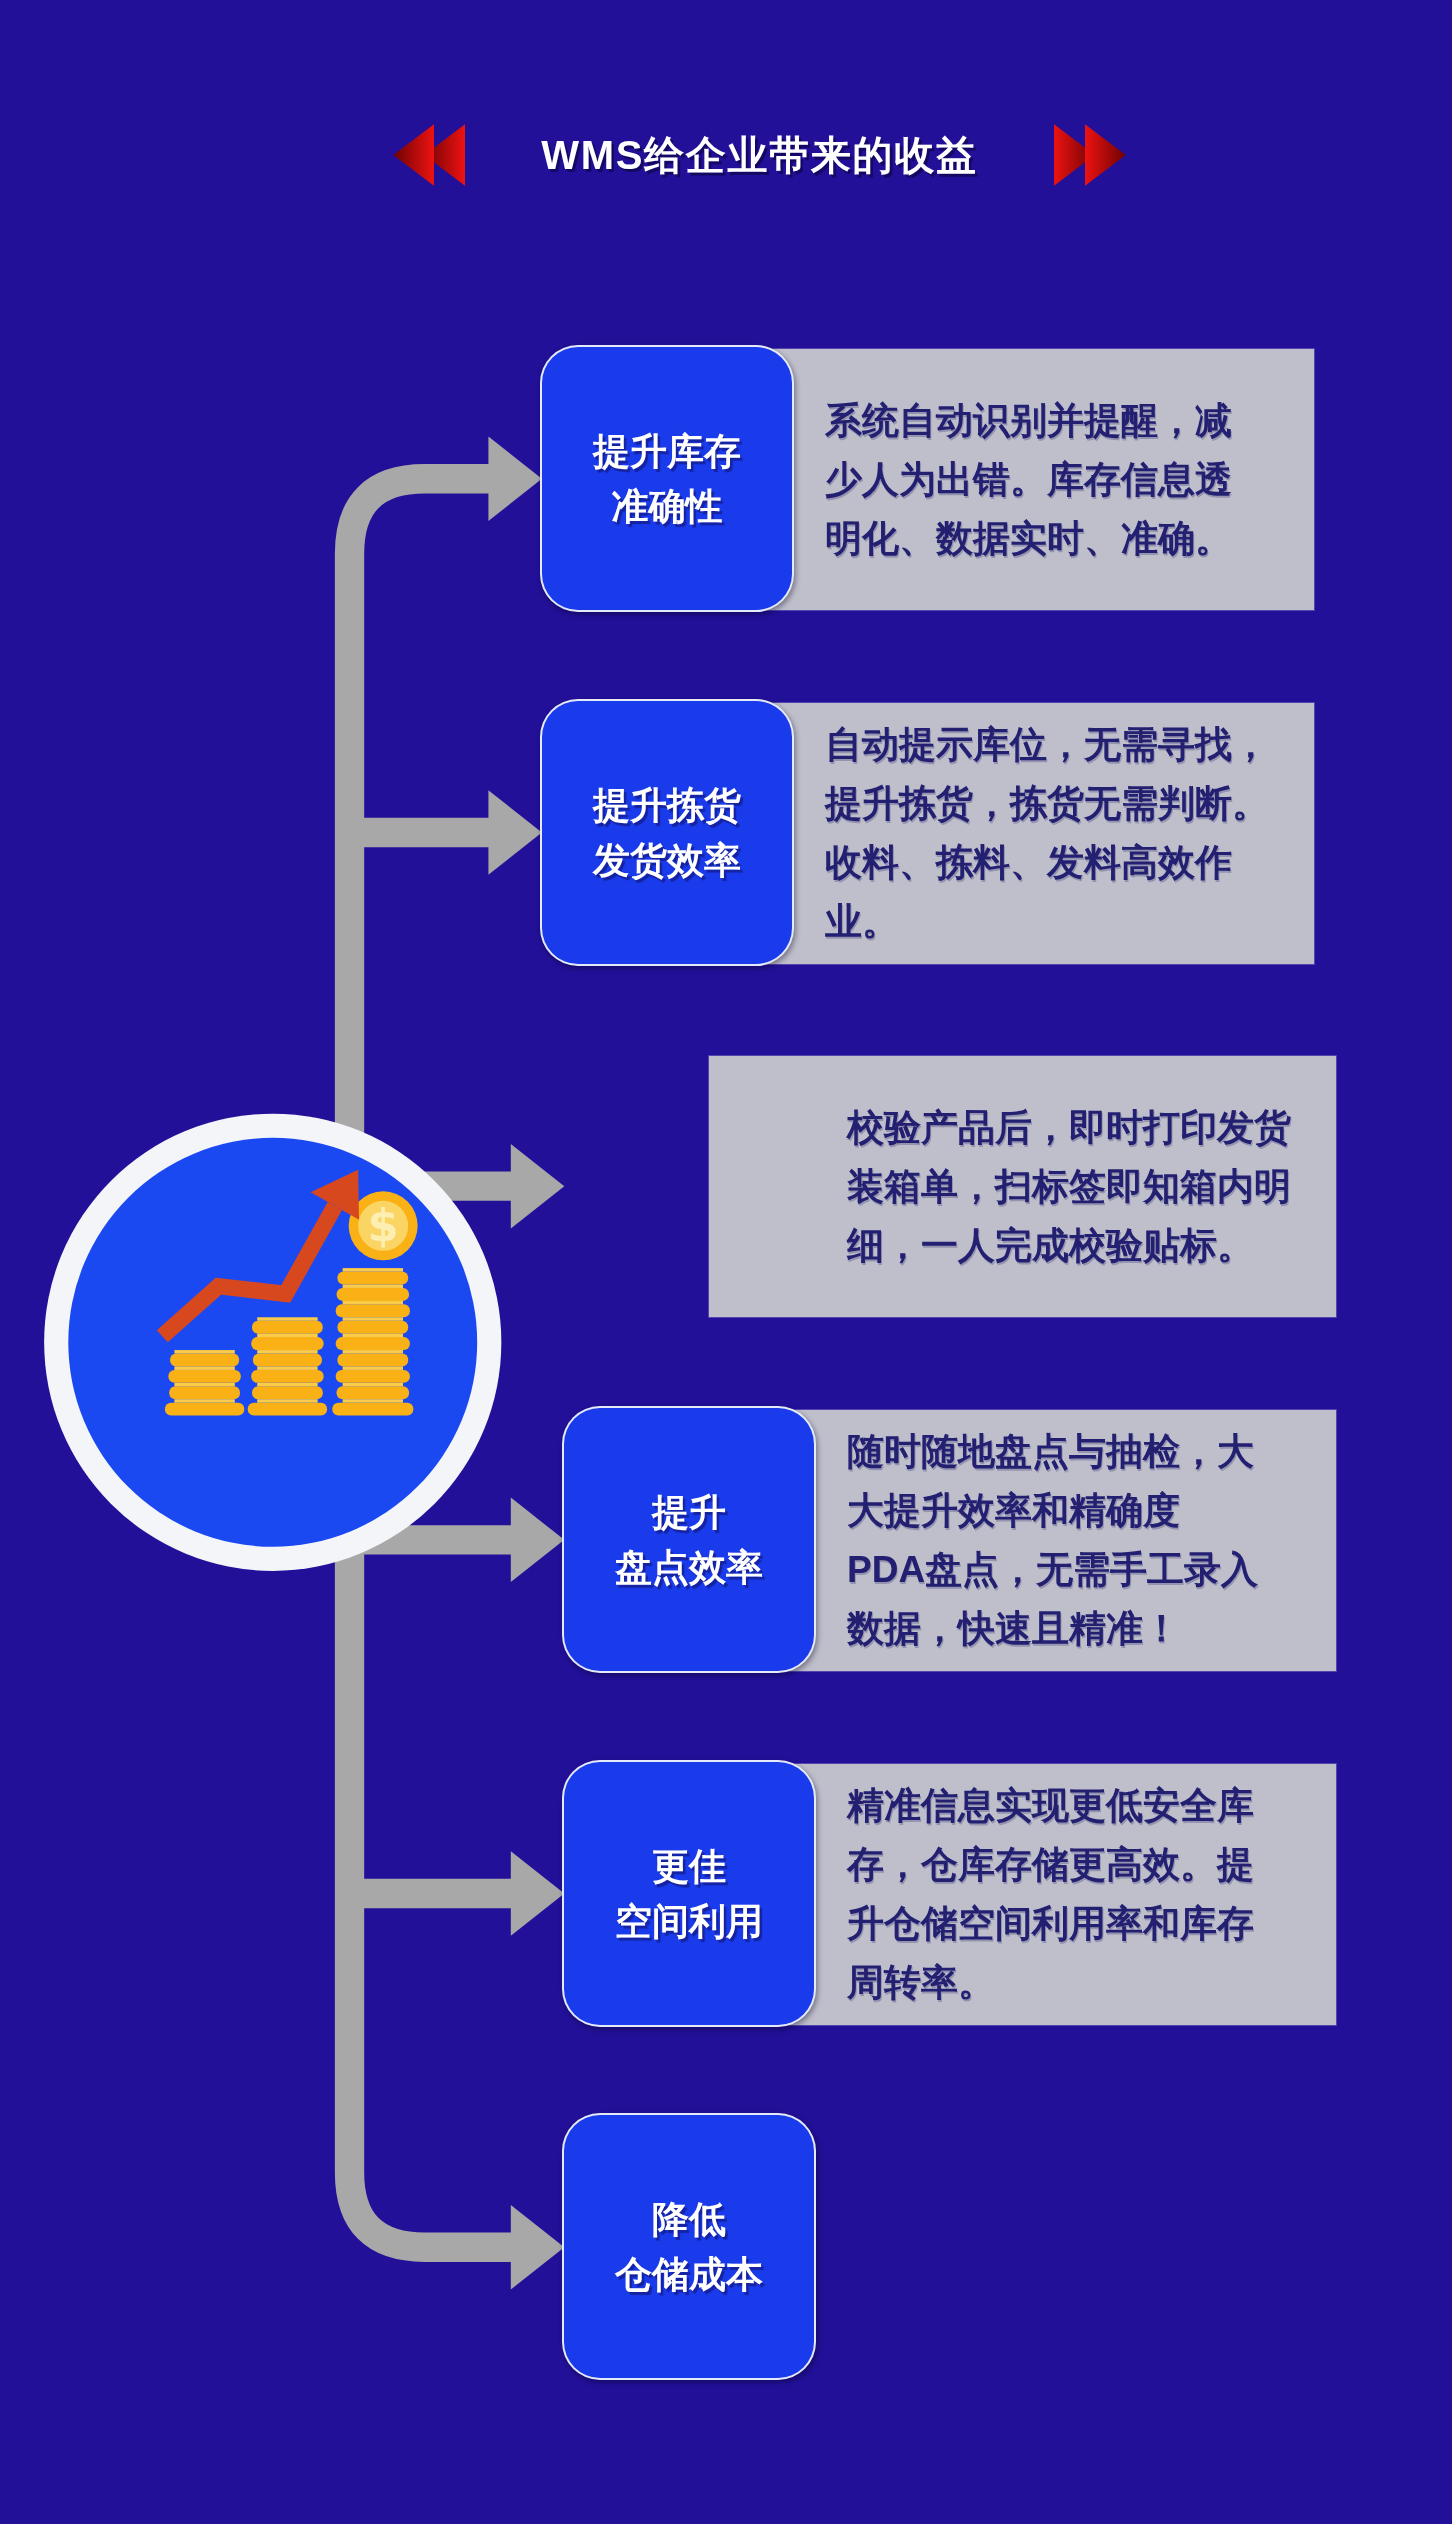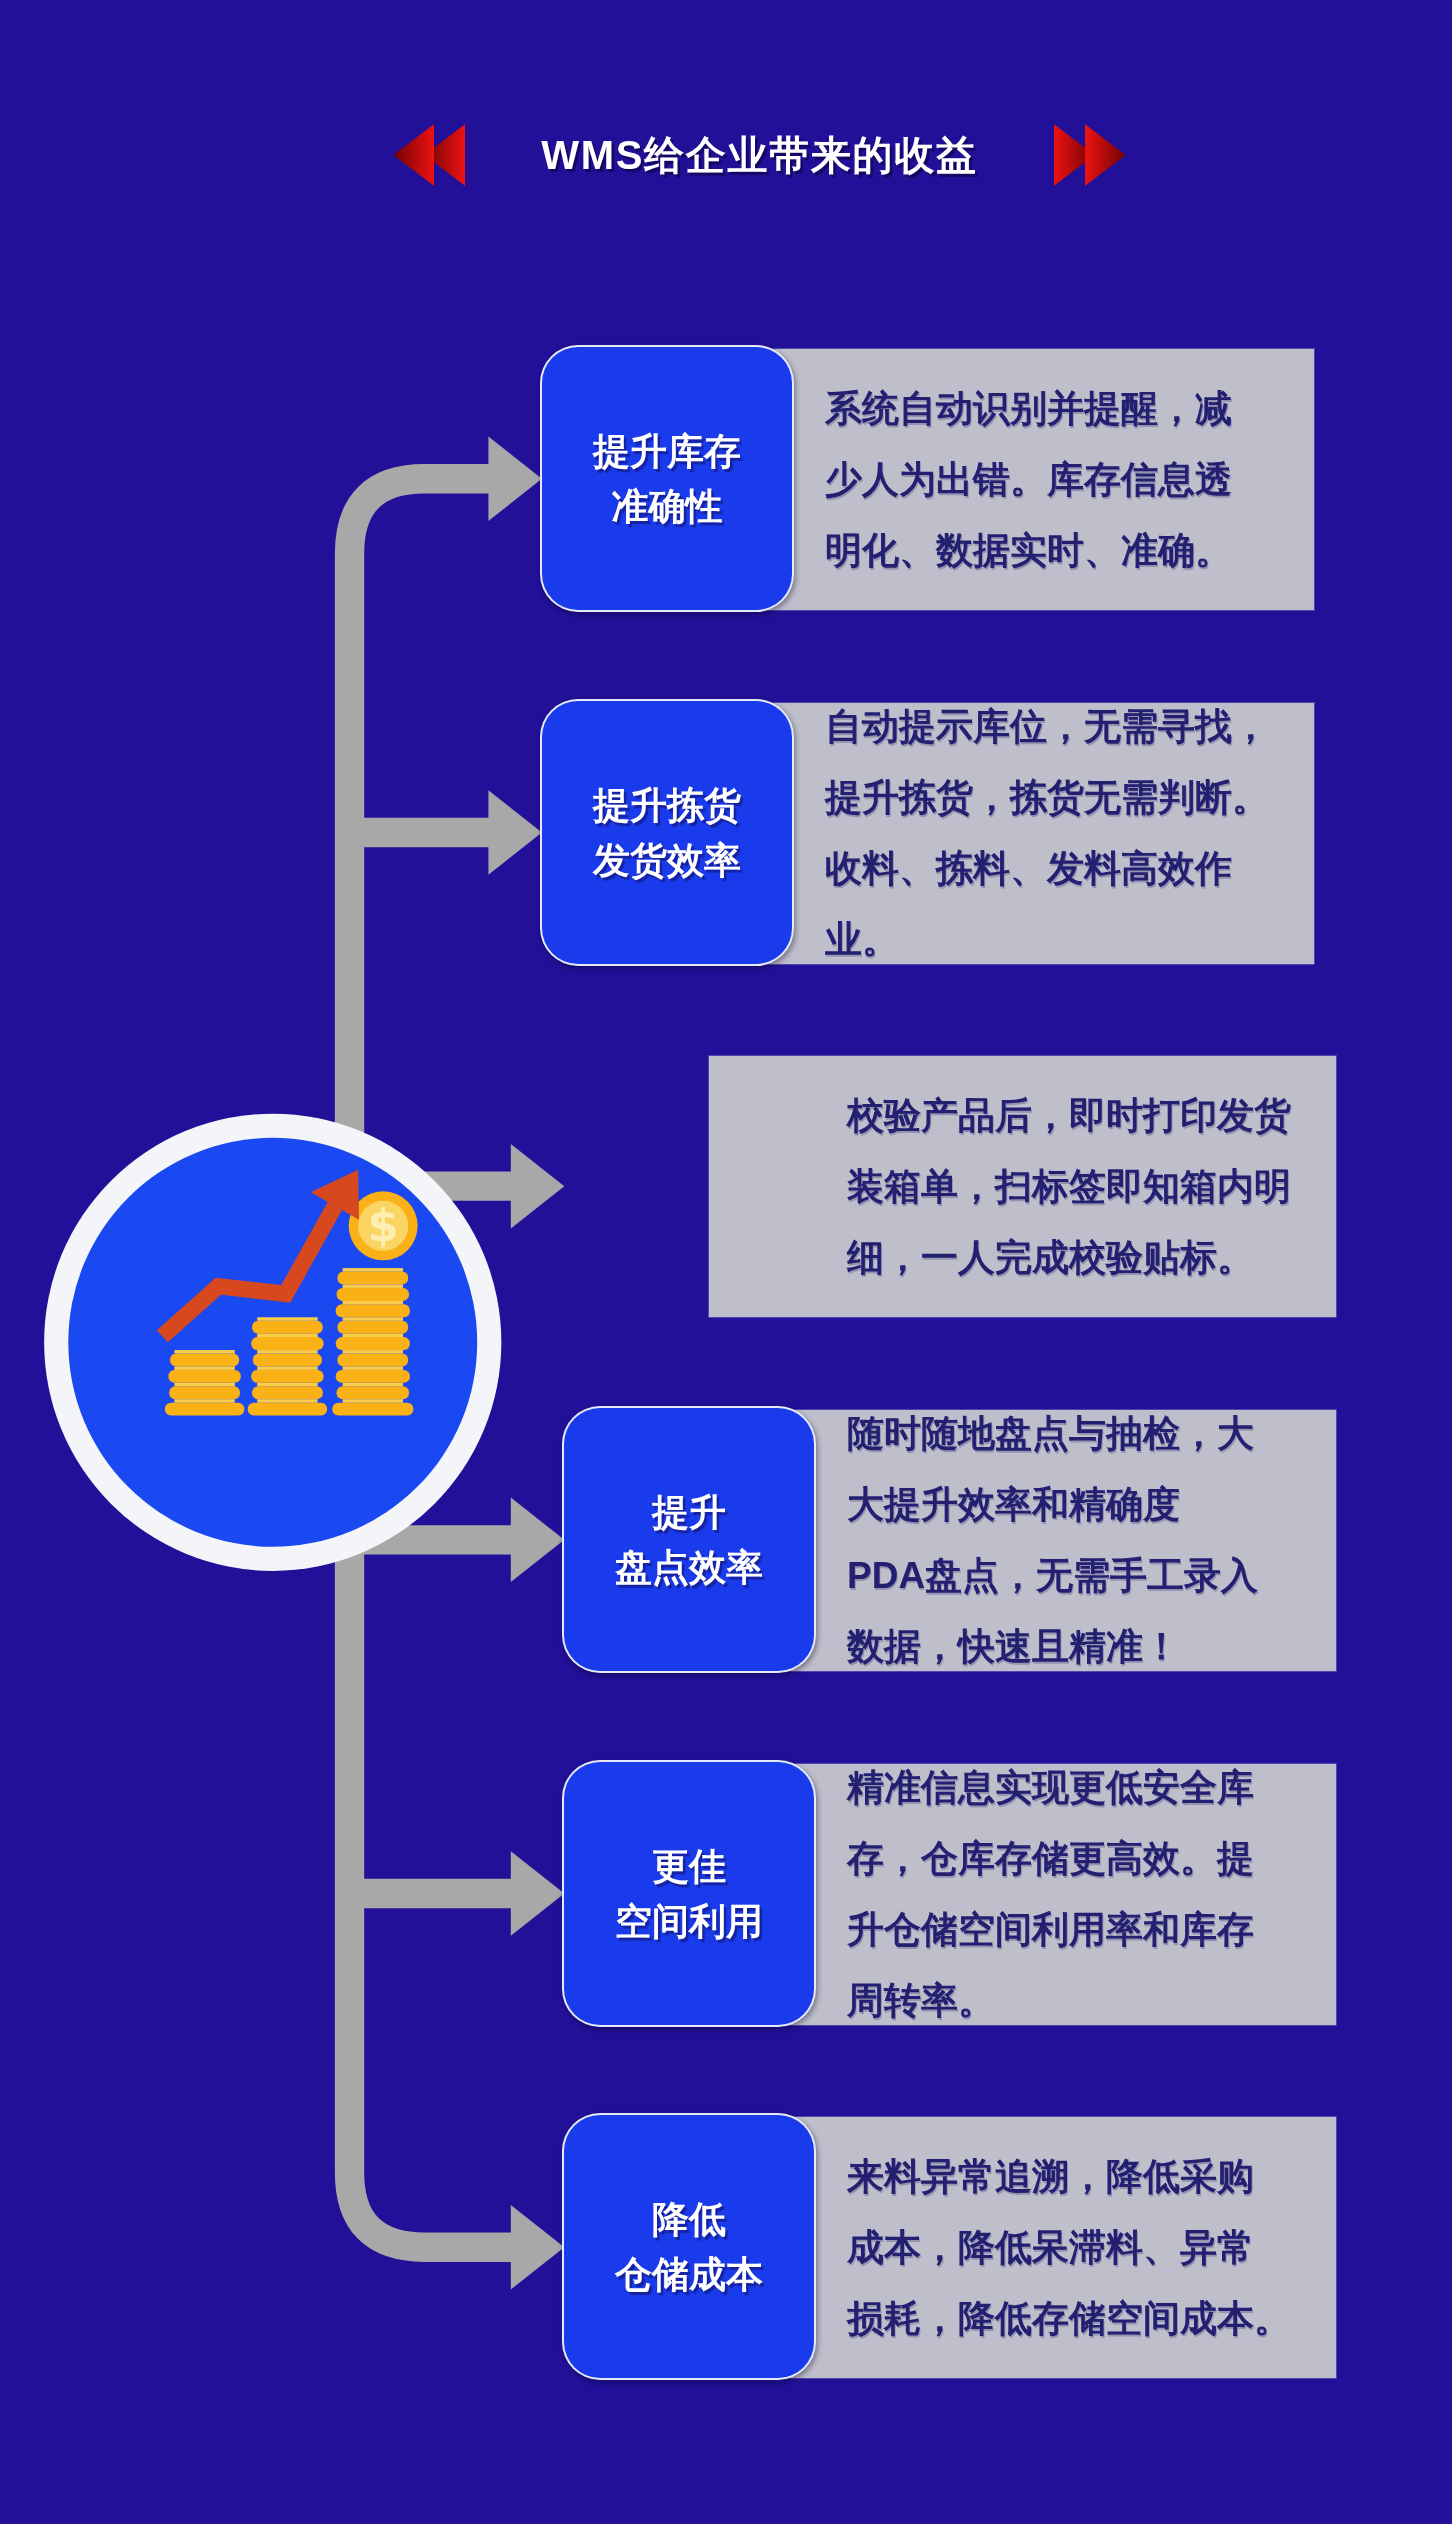--- a/index.html
+++ b/index.html
@@ -50,21 +50,21 @@
   .row-6{left:562px;top:2113px;}
   .panel{
     position:absolute;left:147px;top:3.5px;width:627px;height:261px;
     background:#BFBFCC;
     box-shadow:0 0 0 0.9px rgba(255,255,255,.25);
     display:flex;align-items:center;
     box-sizing:border-box;
     padding:0 22.4px 0 138px;
   }
   .panel-text{
-    font-size:37px;line-height:71px;font-weight:bold;
+    font-size:37px;line-height:59px;font-weight:bold;
     color:#232072;
     white-space:pre-line;
     text-shadow:0.9px 1.7px 0 rgba(25,20,90,.25);
   }
   .pill{
     position:absolute;left:0;top:0;width:254px;height:267px;
     background:#1A3BEC;
     border:2.6px solid rgba(240,243,250,.95);
     border-radius:38px;
     box-sizing:border-box;
@@ -232,25 +232,20 @@
 升仓储空间利用率和库存
 周转率。</div>
     </div>
     <div class="pill">
       <div class="pill-text">更佳
 空间利用</div>
     </div>
   </div>
 
   <div class="row row-6">
-    <div class="panel">
-      <div class="panel-text">来料异常追溯，降低采购
-成本，降低呆滞料、异常
-损耗，降低存储空间成本。</div>
-    </div>
     <div class="pill">
       <div class="pill-text">降低
 仓储成本</div>
     </div>
   </div>
 
 </div>
 
 
 </body></html>

